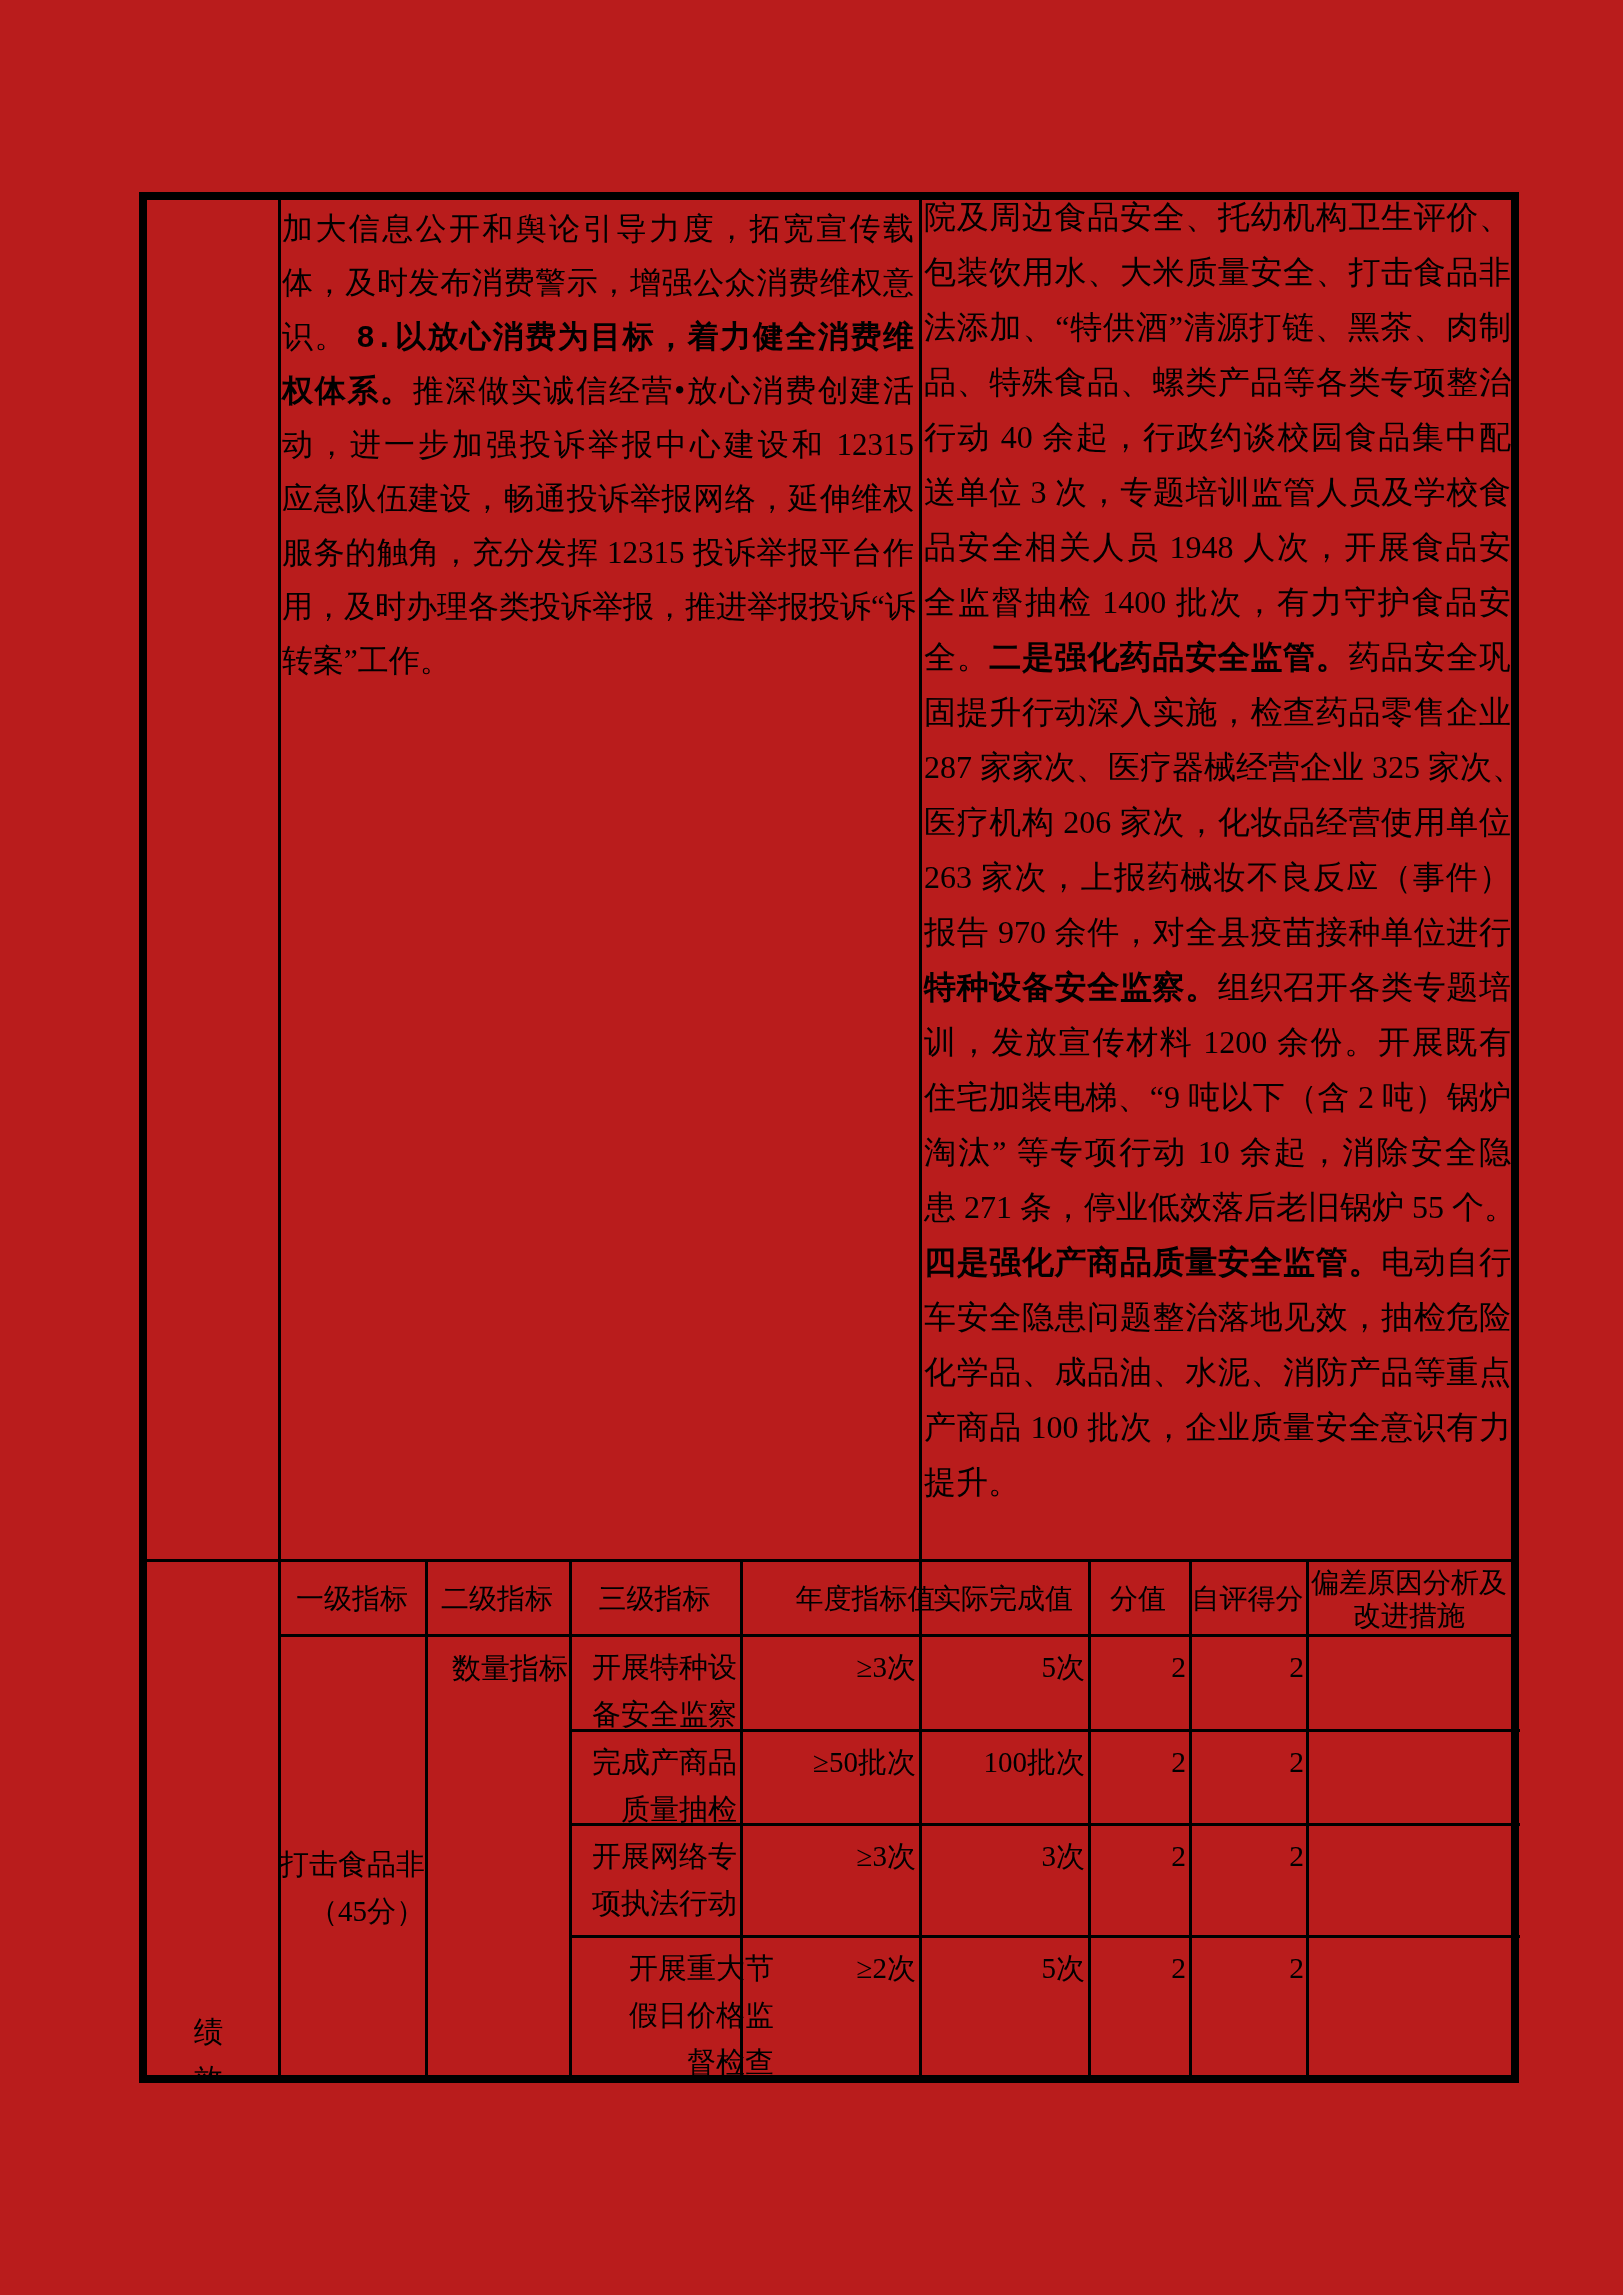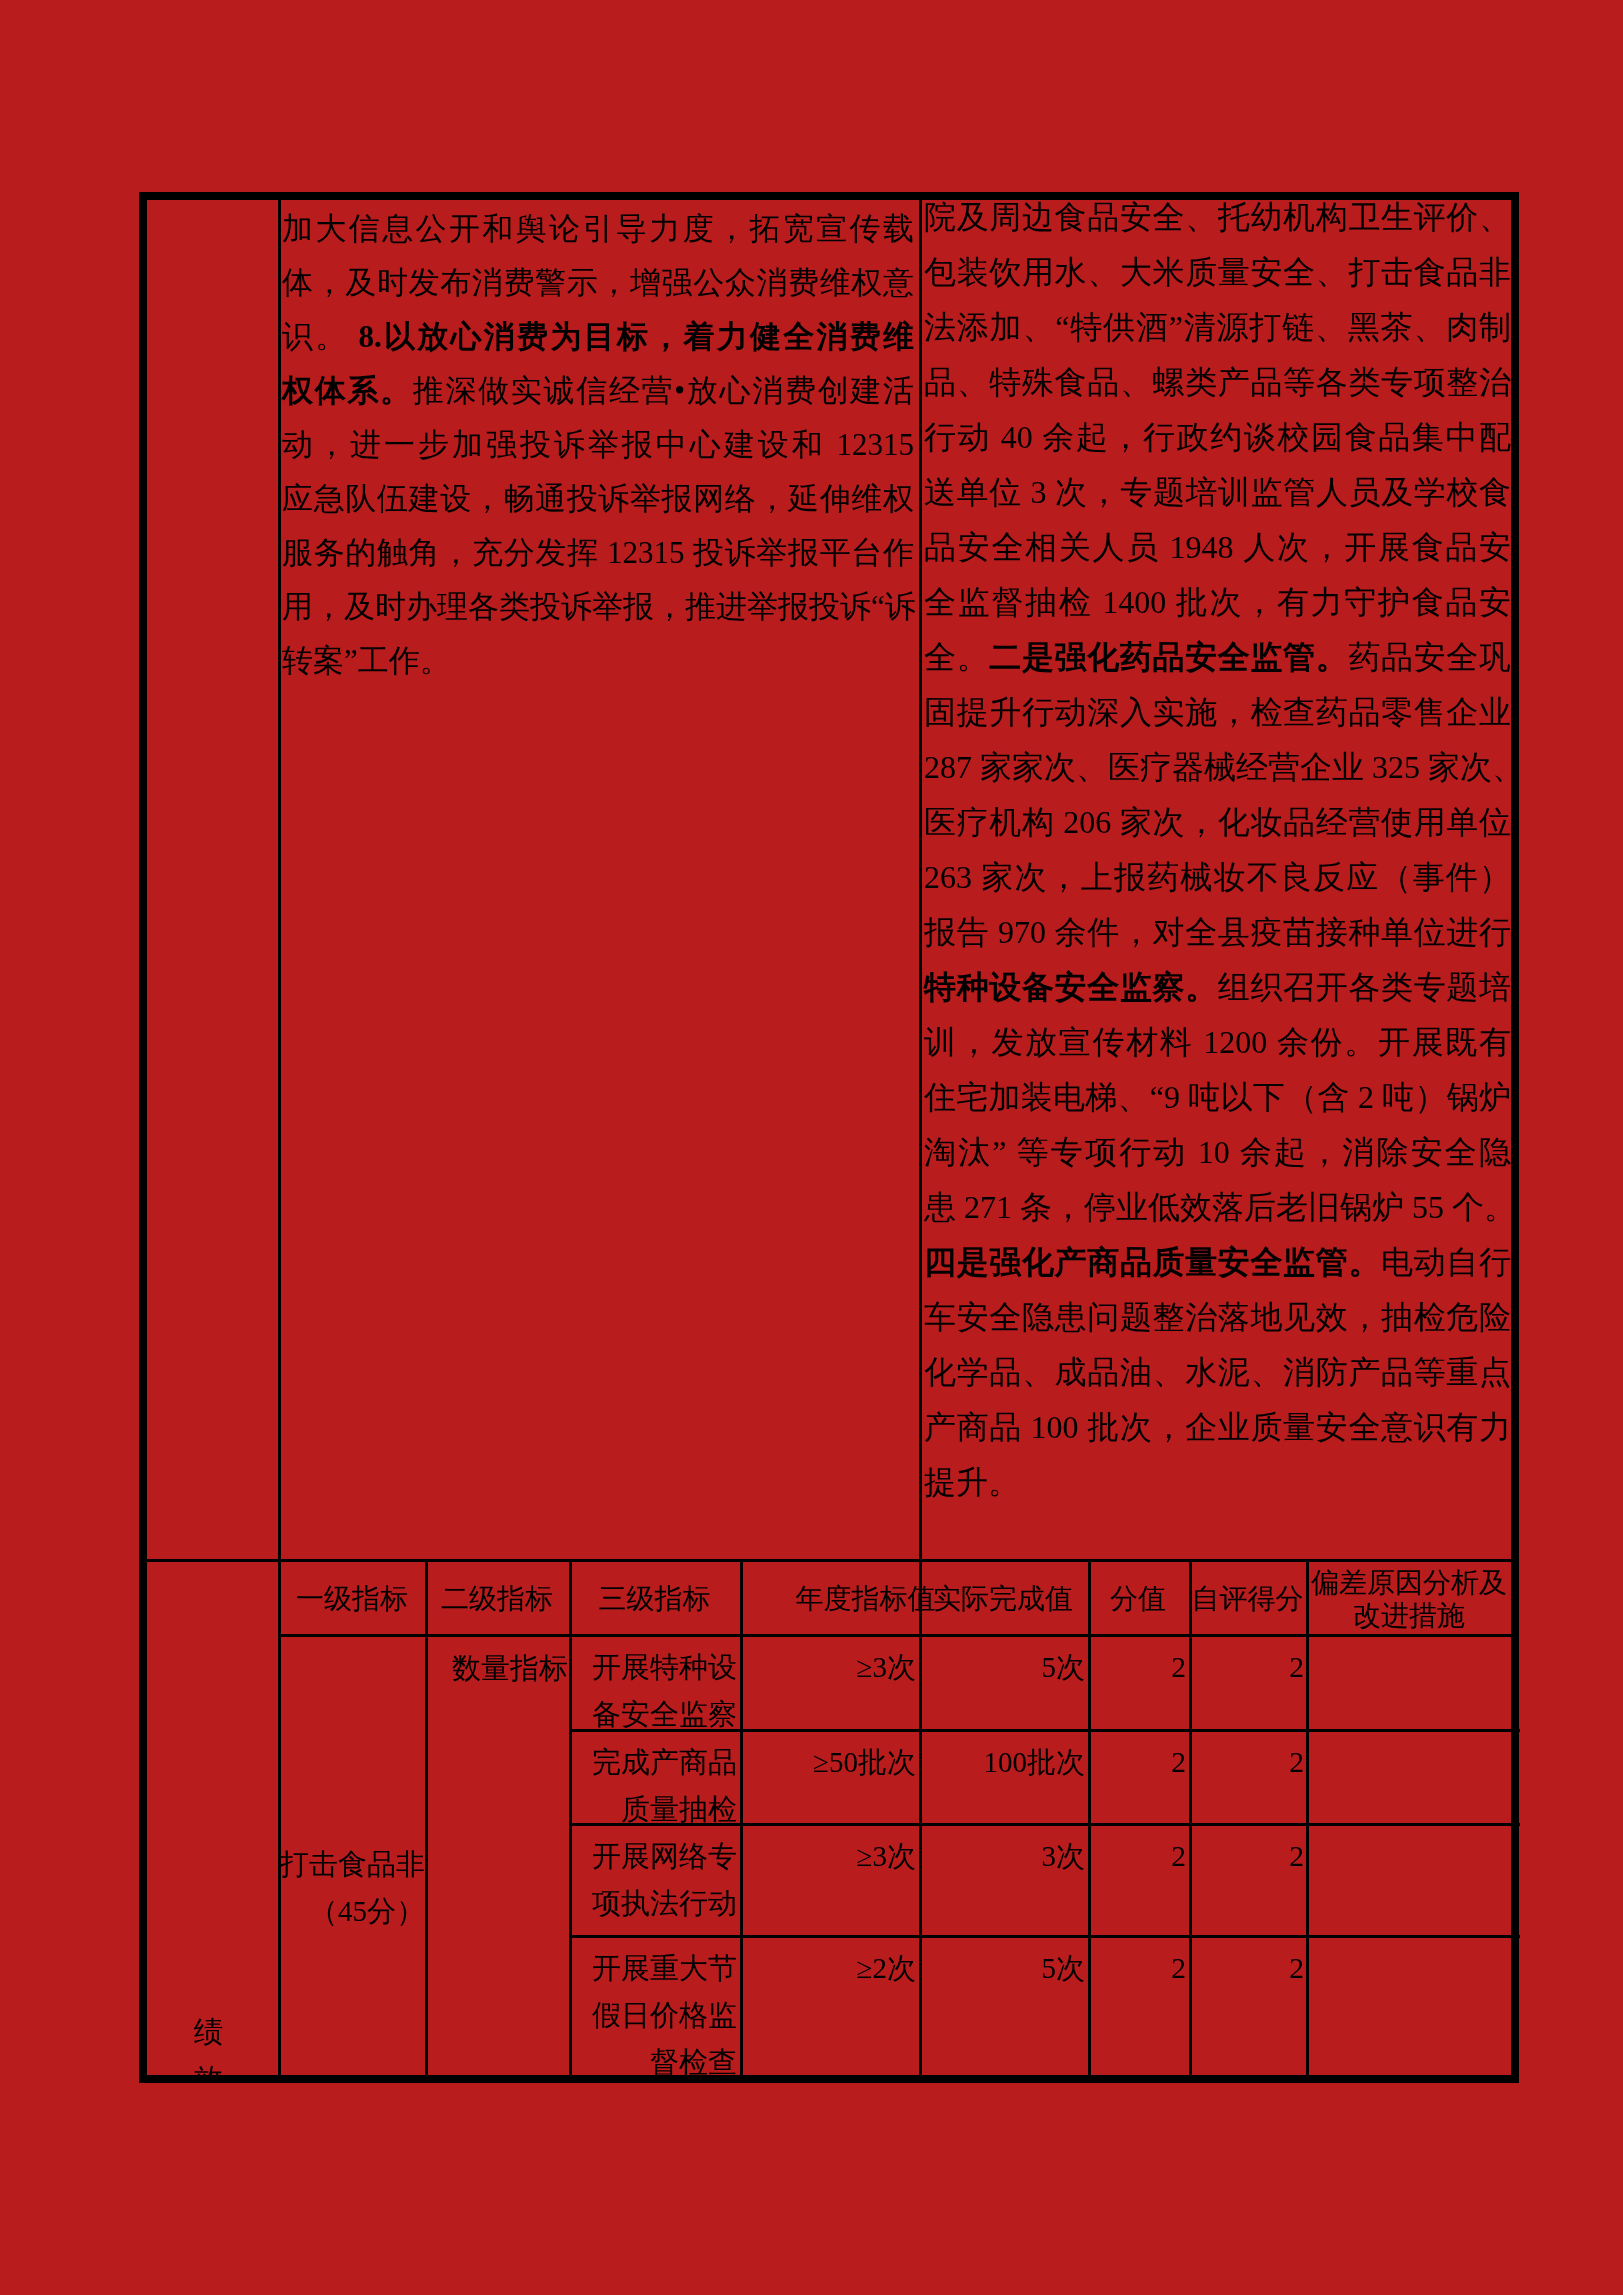--- a/index.html
+++ b/index.html
@@ -19,21 +19,21 @@
   .textcol{position:absolute;}
   .tline{
     text-align:justify;
     text-align-last:justify;
     white-space:nowrap;
     overflow:visible;
   }
   .tline.lastline{text-align-last:left;}
   .leftcol .tline{height:54px;line-height:54px;font-size:31px;}
   .rightcol .tline{height:55px;line-height:55px;font-size:32px;}
-  .bold{font-weight:bold;}
+  .bold{font-weight:bold;font-family:Liberation Mono, monospace;}
   
   .hcell{
     position:absolute;top:1563px;height:71px;
     display:flex;align-items:center;justify-content:center;
     font-size:28px;text-align:center;line-height:33px;
   }
   .cell{
     position:absolute;
     font-size:29px;text-align:right;line-height:47px;
   }
@@ -111,21 +111,21 @@
   <div class="cell" style="left:921px;top:1739px;width:164px;">100批次</div>
   <div class="cell num" style="left:1090px;top:1739px;width:96px;">2</div>
   <div class="cell num" style="left:1191px;top:1739px;width:113px;">2</div>
 
   <div class="cell" style="left:573px;top:1833px;width:164px;">开展网络专项执法行动</div>
   <div class="cell" style="left:743px;top:1833px;width:173px;">≥3次</div>
   <div class="cell" style="left:921px;top:1833px;width:164px;">3次</div>
   <div class="cell num" style="left:1090px;top:1833px;width:96px;">2</div>
   <div class="cell num" style="left:1191px;top:1833px;width:113px;">2</div>
 
-  <div class="cell" style="left:573px;top:1945px;width:164px;">开展重大节假日价格监督检查</div>
+  <div class="cell" style="left:573px;top:1945px;width:164px;padding-left:37px;">开展重大节假日价格监督检查</div>
   <div class="cell" style="left:743px;top:1945px;width:173px;">≥2次</div>
   <div class="cell" style="left:921px;top:1945px;width:164px;">5次</div>
   <div class="cell num" style="left:1090px;top:1945px;width:96px;">2</div>
   <div class="cell num" style="left:1191px;top:1945px;width:113px;">2</div>
 
   <div class="vlabel">
     <div>绩</div>
     <div>效</div>
   </div>
 

